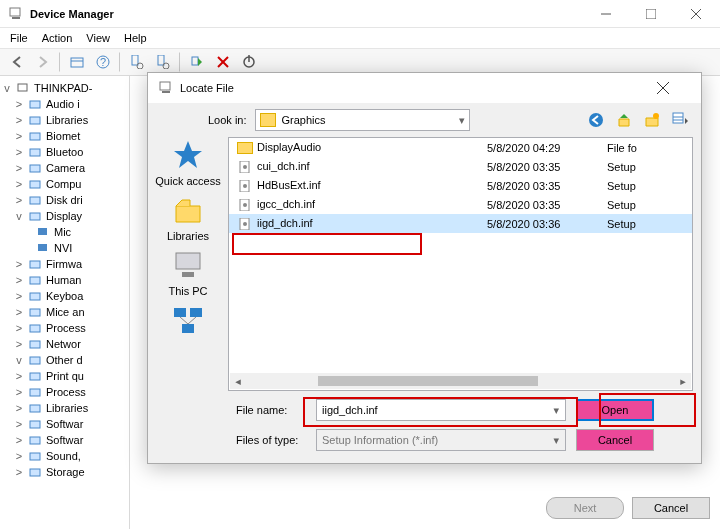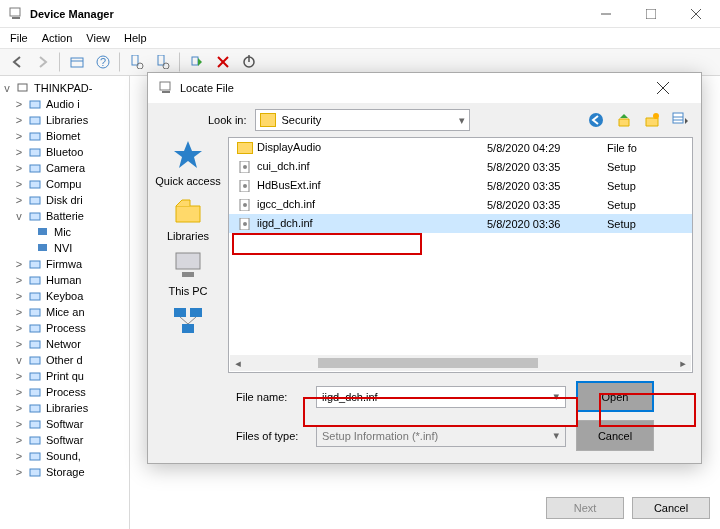--- a/index.html
+++ b/index.html
@@ -17,21 +17,21 @@
   .tbtn.sep { width:0; border-left:1px solid #c9c9c9; height:20px; margin:0 3px;}
   .content { display:flex; height:calc(529px - 28px - 20px - 28px); }
   .tree { width:130px; border-right:1px solid #d9d9d9; padding:4px 2px; overflow:hidden; line-height:16px; color:#000;}
   .tree .row { white-space:nowrap; display:flex; align-items:center; gap:4px;}
   .tree .row .tw { display:inline-block; width:10px; text-align:center; color:#666;}
   .tree .ic { width:14px; height:14px; display:inline-flex; align-items:center; justify-content:center;}
   .rightpanel { flex:1; position:relative; }
   .softwareglyph { position:absolute; left:20px; top:80px; font-size:22px; color:#3a6ea5;}
   .bottombar { position:absolute; right:10px; bottom:10px; display:flex; gap:8px;}
   .btn { width:78px; height:22px; border:1px solid #adadad; background:#e1e1e1; display:flex; align-items:center; justify-content:center;}
-  .btn.disabled { color:#888; }
+  .btn.disabled { color:#888;border-radius:10px; }
   
   .dialog {
     position:absolute; left:147px; top:72px; width:555px; height:392px;
     border:1px solid #aaa; background:#fff; box-shadow:0 4px 20px rgba(0,0,0,0.25);
   }
   .dialog .dtitle { height:30px; display:flex; align-items:center; padding:0 4px 0 10px;}
   .dialog .dtitle .dico { width:16px; margin-right:6px;}
   .dialog .dclose { width:40px; text-align:center; font-size:14px; color:#333;}
   .dialog .dbody { height:calc(100% - 30px); background:#f0f0f0; display:flex; flex-direction:column;}
   .lookin-row { display:flex; align-items:center; gap:8px; padding:6px 12px 6px 60px;}
@@ -59,21 +59,21 @@
   .scroll-h .arrow { width:16px; height:16px; display:flex; align-items:center; justify-content:center; color:#666;}
   .scroll-h .track { flex:1; margin:0 2px; height:10px; position:relative;}
   .scroll-h .thumb { position:absolute; left:70px; width:220px; height:10px; background:#c1c1c1;}
   .highlight-box { border:2px solid #d40000; position:absolute; pointer-events:none;}
   .filefields { padding:4px 8px 8px 88px;}
   .filefields .frow { display:flex; align-items:center; gap:10px; padding:4px 0;}
   .filefields .lab { width:70px;}
   .filefields .fld { width:250px; height:22px; border:1px solid #abadb3; background:#fff; padding:0 5px; display:flex; align-items:center; position:relative;}
   .filefields .fld.dis { background:#f0f0f0; color:#777;}
   .filefields .fld .chev { position:absolute; right:6px; color:#666;}
-  .filefields .dbtn { width:78px; height:31px; border:1px solid #adadad; background:#a3a3a3; display:flex; align-items:center; justify-content:center;}
+  .filefields .dbtn { width:78px; height:22px; border:1px solid #adadad; background:#ec4899; display:flex; align-items:center; justify-content:center;}
   .filefields .dbtn.default { border:1px solid #0078d7; box-shadow:inset 0 0 0 1px #0078d7;}
   svg { display:block; }
 </style>
 </head>
 <body>
 
 <div class="titlebar">
   <span class="tb-icon">
     <svg width="16" height="16">
         <rect x="2" y="2" width="10" height="8" fill="#fff" stroke="#7a7a7a"></rect>
@@ -239,21 +239,21 @@
         </span>
         <span>Disk dri</span>
       </div>
       <div class="row" style="padding-left:12px">
         <span class="tw">v</span>
         <span class="ic">
           <svg width="12" height="12">
             <rect x="1" y="3" width="10" height="7" fill="#cce4ff" stroke="#4a88c7"></rect>
           </svg>
         </span>
-        <span>Batterie</span>
+        <span>Display</span>
       </div>
       <div class="row" style="padding-left:34px">
         <span class="ic">
           <svg width="12" height="12">
             <rect x="1" y="2" width="9" height="7" fill="#4a88c7"></rect>
           </svg>
         </span>
         <span>Mic</span>
       </div>
       <div class="row" style="padding-left:34px">
@@ -415,21 +415,21 @@
           <line x1="0" y1="0" x2="12" y2="12" stroke="#333"></line>
           <line x1="12" y1="0" x2="0" y2="12" stroke="#333"></line>
         </svg>
     </div>
   </div>
   <div class="dbody">
     <div class="lookin-row">
       <span class="lab">Look in:</span>
       <div class="dd">
         <span class="fold"></span>
-        <span>Security</span>
+        <span>Graphics</span>
         <span class="chev">▾</span>
       </div>
       <div class="nav">
         <span class="nic">
             <svg width="16" height="16">
               <circle cx="8" cy="8" r="7" fill="#2a80c9"></circle>
               <path d="M10 4 L5 8 L10 12" fill="none" stroke="#fff" stroke-width="2"></path>
             </svg>
           </span>
         <span class="nic">

